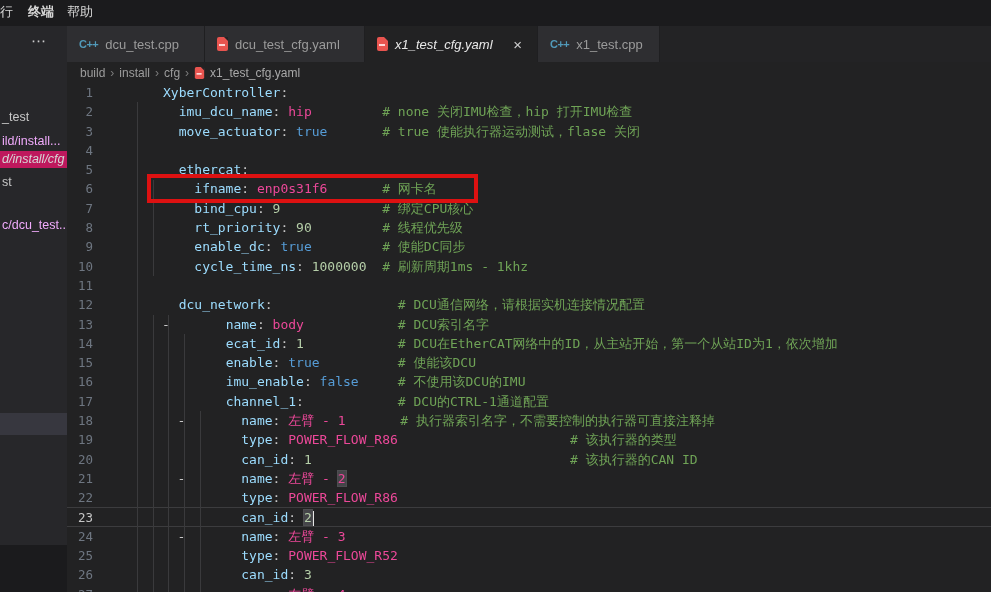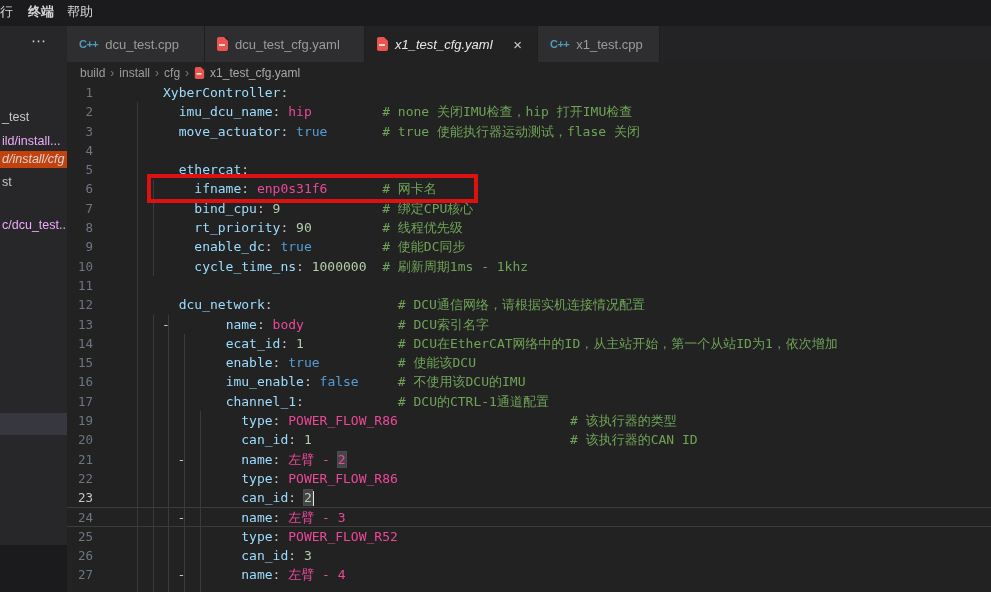--- a/index.html
+++ b/index.html
@@ -11,21 +11,21 @@
   .titlebar { position:absolute; left:0; top:0; width:991px; height:26px; background:#1b1b1d; }
   .menu-item { position:absolute; top:0; height:26px; line-height:24px; color:#d6d6d6;
                font-size:13px; white-space:nowrap; cursor:default; }
 
   
   .sidebar { position:absolute; left:0; top:26px; width:67px; height:566px; background:#27272a; overflow:hidden; }
   .sb-ellipsis { position:absolute; left:31px; top:6px; color:#cccccc; font-size:15px; letter-spacing:1px; }
   .sb-item { position:absolute; left:0; width:67px; height:20px; line-height:20px; font-size:12.5px;
              color:#c8c8c8; white-space:nowrap; overflow:hidden; padding-left:2px; }
   .sb-item.path { color:#f0abfc; }
-  .sb-item.selected { background:#c2410c; font-style:italic; color:#d6d6d6; height:17px; line-height:17px; }
+  .sb-item.selected { background:#be185d; font-style:italic; color:#d6d6d6; height:17px; line-height:17px; }
   .sb-hl-row { position:absolute; left:0; top:387px; width:67px; height:22px; background:#37373f; }
   .sb-bottom { position:absolute; left:0; top:519px; width:67px; height:47px; background:#1b1b1d; }
 
   
   .tabbar { position:absolute; left:67px; top:26px; width:924px; height:36px; background:#232325;
             display:flex; align-items:stretch; }
   .tab { display:flex; align-items:center; gap:7px; padding:0 12px; font-size:13px; color:#9b9b9b;
          background:#2e2e31; border-right:1px solid #1f1f21; white-space:nowrap; cursor:pointer; }
   .tab:nth-child(1){ width:138px; }
   .tab:nth-child(2){ width:160px; }
@@ -146,20 +146,21 @@
         <div class="code-line"><span class="line-num">8</span><span class="line-text"><span class="tok-p">    </span><span class="tok-k">rt_priority</span><span class="tok-p">: </span><span class="tok-n">90</span><span class="tok-p">         </span><span class="tok-c"># 线程优先级</span></span></div>
         <div class="code-line"><span class="line-num">9</span><span class="line-text"><span class="tok-p">    </span><span class="tok-k">enable_dc</span><span class="tok-p">: </span><span class="tok-b">true</span><span class="tok-p">         </span><span class="tok-c"># 使能DC同步</span></span></div>
         <div class="code-line"><span class="line-num">10</span><span class="line-text"><span class="tok-p">    </span><span class="tok-k">cycle_time_ns</span><span class="tok-p">: </span><span class="tok-n">1000000</span><span class="tok-p">  </span><span class="tok-c"># 刷新周期1ms - 1khz</span></span></div>
         <div class="code-line"><span class="line-num">11</span><span class="line-text"></span></div>
         <div class="code-line"><span class="line-num">12</span><span class="line-text"><span class="tok-p">  </span><span class="tok-k">dcu_network</span><span class="tok-p">:</span><span class="tok-p">                </span><span class="tok-c"># DCU通信网络，请根据实机连接情况配置</span></span></div>
         <div class="code-line"><span class="line-num">13</span><span class="line-text"><span class="tok-p">      - </span><span class="tok-k">name</span><span class="tok-p">: </span><span class="tok-s">body</span><span class="tok-p">            </span><span class="tok-c"># DCU索引名字</span></span></div>
         <div class="code-line"><span class="line-num">14</span><span class="line-text"><span class="tok-p">        </span><span class="tok-k">ecat_id</span><span class="tok-p">: </span><span class="tok-n">1</span><span class="tok-p">            </span><span class="tok-c"># DCU在EtherCAT网络中的ID，从主站开始，第一个从站ID为1，依次增加</span></span></div>
         <div class="code-line"><span class="line-num">15</span><span class="line-text"><span class="tok-p">        </span><span class="tok-k">enable</span><span class="tok-p">: </span><span class="tok-b">true</span><span class="tok-p">          </span><span class="tok-c"># 使能该DCU</span></span></div>
         <div class="code-line"><span class="line-num">16</span><span class="line-text"><span class="tok-p">        </span><span class="tok-k">imu_enable</span><span class="tok-p">: </span><span class="tok-b">false</span><span class="tok-p">     </span><span class="tok-c"># 不使用该DCU的IMU</span></span></div>
         <div class="code-line"><span class="line-num">17</span><span class="line-text"><span class="tok-p">        </span><span class="tok-k">channel_1</span><span class="tok-p">:</span><span class="tok-p">            </span><span class="tok-c"># DCU的CTRL-1通道配置</span></span></div>
+        <div class="code-line"><span class="line-num">18</span><span class="line-text"><span class="tok-p">        - </span><span class="tok-k">name</span><span class="tok-p">: </span><span class="tok-s">左臂 - 1</span><span class="tok-p">       </span><span class="tok-c"># 执行器索引名字，不需要控制的执行器可直接注释掉</span></span></div>
         <div class="code-line"><span class="line-num">19</span><span class="line-text"><span class="tok-p">          </span><span class="tok-k">type</span><span class="tok-p">: </span><span class="tok-s">POWER_FLOW_R86</span><span class="tok-p">                      </span><span class="tok-c"># 该执行器的类型</span></span></div>
         <div class="code-line"><span class="line-num">20</span><span class="line-text"><span class="tok-p">          </span><span class="tok-k">can_id</span><span class="tok-p">: </span><span class="tok-n">1</span><span class="tok-p">                                 </span><span class="tok-c"># 该执行器的CAN ID</span></span></div>
         <div class="code-line"><span class="line-num">21</span><span class="line-text"><span class="tok-p">        - </span><span class="tok-k">name</span><span class="tok-p">: </span><span class="tok-s">左臂 - </span><span class="tok-s tok-hl">2</span></span></div>
         <div class="code-line"><span class="line-num">22</span><span class="line-text"><span class="tok-p">          </span><span class="tok-k">type</span><span class="tok-p">: </span><span class="tok-s">POWER_FLOW_R86</span></span></div>
         <div class="code-line"><span class="line-num active">23</span><span class="line-text"><span class="tok-p">          </span><span class="tok-k">can_id</span><span class="tok-p">: </span><span class="tok-n tok-hl">2</span><span class="cursor"></span></span></div>
         <div class="code-line"><span class="line-num">24</span><span class="line-text"><span class="tok-p">        - </span><span class="tok-k">name</span><span class="tok-p">: </span><span class="tok-s">左臂 - 3</span></span></div>
         <div class="code-line"><span class="line-num">25</span><span class="line-text"><span class="tok-p">          </span><span class="tok-k">type</span><span class="tok-p">: </span><span class="tok-s">POWER_FLOW_R52</span></span></div>
         <div class="code-line"><span class="line-num">26</span><span class="line-text"><span class="tok-p">          </span><span class="tok-k">can_id</span><span class="tok-p">: </span><span class="tok-n">3</span></span></div>
         <div class="code-line"><span class="line-num">27</span><span class="line-text"><span class="tok-p">        - </span><span class="tok-k">name</span><span class="tok-p">: </span><span class="tok-s">左臂 - 4</span></span></div>
       </div>

